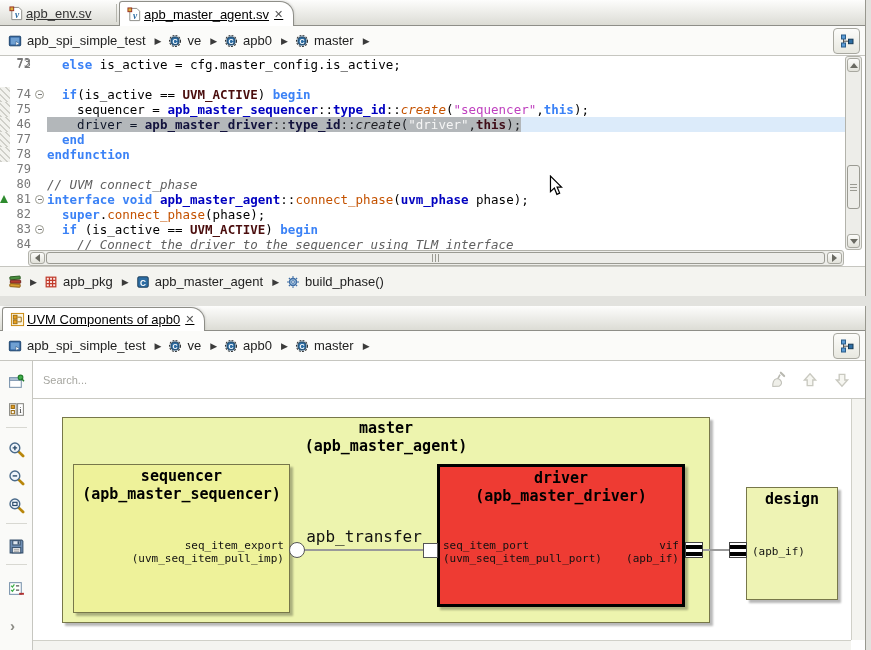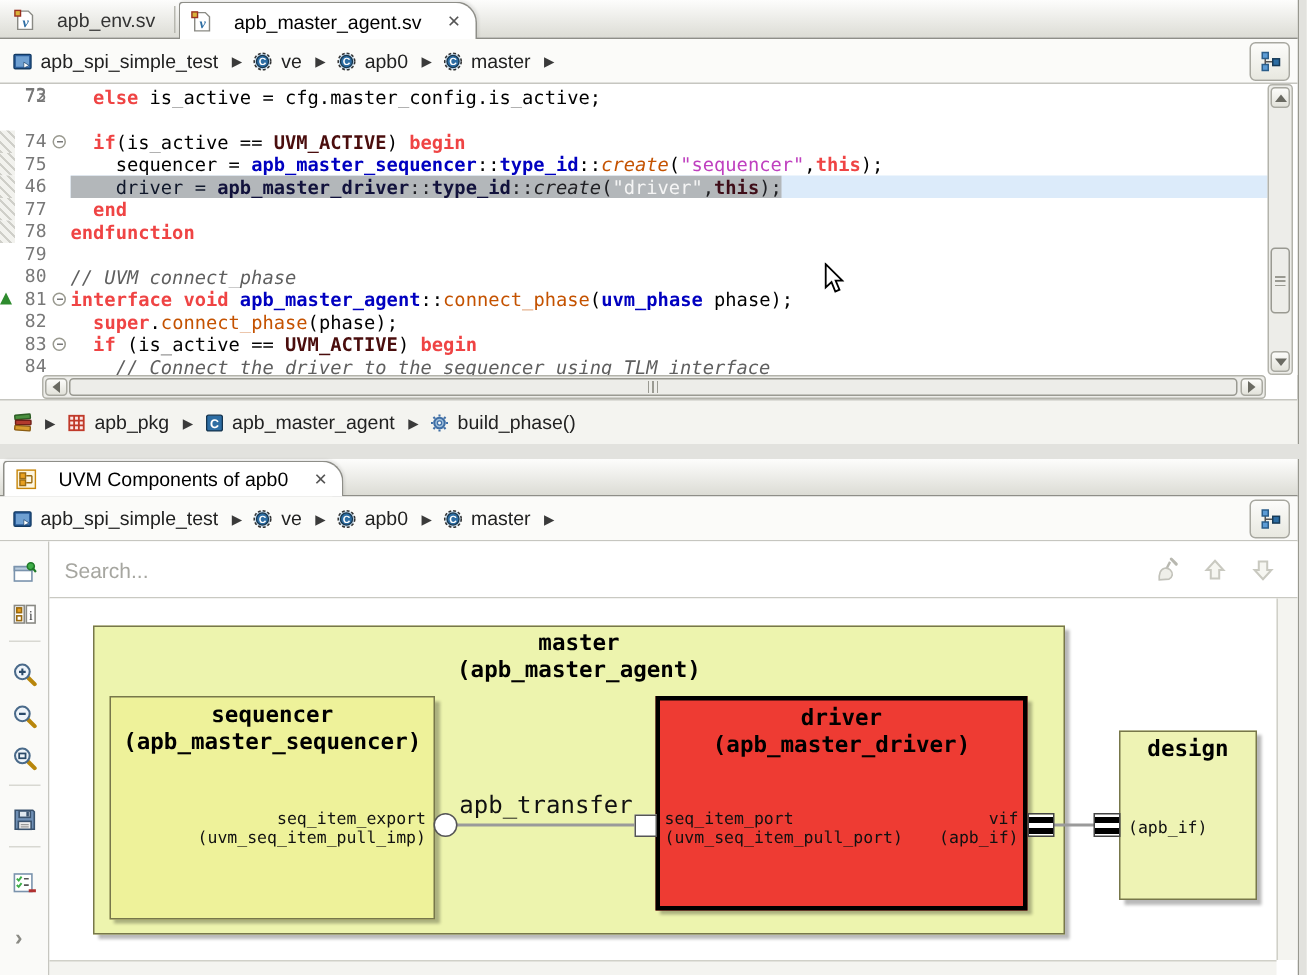--- a/index.html
+++ b/index.html
@@ -6,22 +6,22 @@
   body { font-family:"Liberation Sans",sans-serif; background:#d9d9d4; }
   .screen { position:relative; width:871px; height:650px; background:#e2e2de; overflow:hidden;
             font-family:"Liberation Sans",sans-serif; }
   .pane { position:absolute; left:0; width:866px; background:#fff; border-right:1px solid #98988f; }
   #editor-pane { top:0; height:296px; }
   #view-pane { top:306px; height:344px; }
 
   
   .tabbar { position:absolute; left:0; right:0; top:0; height:26px;
             background:linear-gradient(#fdfdfc,#dcdcd5); border-bottom:1px solid #8e8e88; }
-  .tab { position:absolute; top:1px; height:25px; display:flex; align-items:center; gap:14px;
-         padding:0 10px 0 7px; font-size:13px; color:#333; }
+  .tab { position:absolute; top:1px; height:25px; display:flex; align-items:center; gap:2px;
+         padding:0 10px 0 7px; font-size:13px; color:#333;text-decoration:underline; }
   .tab.active { background:#fff; border:1px solid #8e8e88; border-bottom:none; color:#000;
                 border-radius:3px 14px 0 0; box-shadow:1px -1px 2px rgba(0,0,0,0.08); }
   .tab .close { font-size:11px; color:#555; margin-left:3px; cursor:pointer; }
   .tabsep { position:absolute; top:4px; width:1px; height:18px; background:#b8b8b0; }
 
   
   .crumb { position:absolute; left:0; right:0; height:30px; background:#fbfbf9;
            border-bottom:1px solid #c6c6c0; display:flex; align-items:center; padding-left:8px;
            font-size:13px; color:#222; }
   .crumb .bc { margin:0 2px 0 5px; }
@@ -40,21 +40,21 @@
           border-right:4.5px solid transparent; border-bottom:8px solid #2e8b2e; }
   .lnum { width:23px; text-align:right; color:#787878; font-size:12px; padding-right:2px; }
   .fold { width:14px; position:relative; }
   .foldc { position:absolute; left:2px; top:3px; width:9px; height:9px; background:#fff;
            border:1px solid #9a9a90; border-radius:50%; }
   .foldc::after { content:""; position:absolute; left:1.5px; right:1.5px; top:3px; border-top:1px solid #777; }
   .ctext { flex:1; white-space:pre; overflow:hidden; }
   .crow.sel .ctext { background:#dcebfa; }
   .selband { background:#b3b7ba; display:inline-block; }
   .tk-pl{color:#000}
-  .tk-kw{color:#ef4444;font-weight:bold}
+  .tk-kw{color:#3b82f6;font-weight:bold}
   .tk-const{color:#4a0d0d;font-weight:bold}
   .tk-type{color:#0000c0;font-weight:bold}
   .tk-fn{color:#c45200}
   .tk-fni{color:#c45200;font-style:italic}
   .tk-str{color:#bf40bf}
   .tk-cmt{color:#5f5f5f;font-style:italic}
   .tk-spl{color:#0f172a}
   .tk-stype{color:#12123c;font-weight:bold}
   .tk-sdark{color:#202024}
   .tk-sfn{color:#202024;font-style:italic}
@@ -86,21 +86,21 @@
 
   
   #vcontent { position:absolute; left:0; right:0; top:55px; bottom:0; background:#fff; }
   #side-toolbar { position:absolute; left:0; top:0; bottom:0; width:33px; background:#fafaf8;
                   border-right:1px solid #c6c6c0; }
   .tbi { position:absolute; left:8px; width:17px; height:17px; }
   .tbsep { position:absolute; left:6px; width:21px; height:1px; background:#d8d8d2; }
   #chev { position:absolute; left:10px; font-size:15px; font-weight:bold; color:#8a8a84; }
   #searchrow { position:absolute; left:33px; right:0; top:0; height:38px; background:#fff;
                border-bottom:1px solid #c9c9c2; display:flex; align-items:center; }
-  #searchrow input { flex:1; border:none; outline:none; font-size:14px; color:#1d4ed8; padding-left:10px;
+  #searchrow input { flex:1; border:none; outline:none; font-size:11px; color:#1d4ed8; padding-left:10px;
                      font-family:"Liberation Sans",sans-serif; background:transparent; }
   #searchrow input::placeholder { color:#a6a6a0; }
   .srch-ic { width:18px; height:18px; margin-right:14px; }
   #canvas { position:absolute; left:33px; top:38px; right:14px; bottom:10px; background:#fff; overflow:hidden; }
   #cvs-v { position:absolute; right:0; top:38px; width:14px; bottom:10px; background:#f4f4f0; border-left:1px solid #d0d0c8; }
   #cvs-h { position:absolute; left:33px; right:14px; bottom:0; height:10px; background:#f4f4f0; border-top:1px solid #d0d0c8; }
 
   
   .dbox { position:absolute; border:1px solid #77774a; box-shadow:3px 3px 2px rgba(0,0,0,0.28); z-index:2; }
   #box-master { left:29px; top:18px; width:648px; height:206px; z-index:1; }

